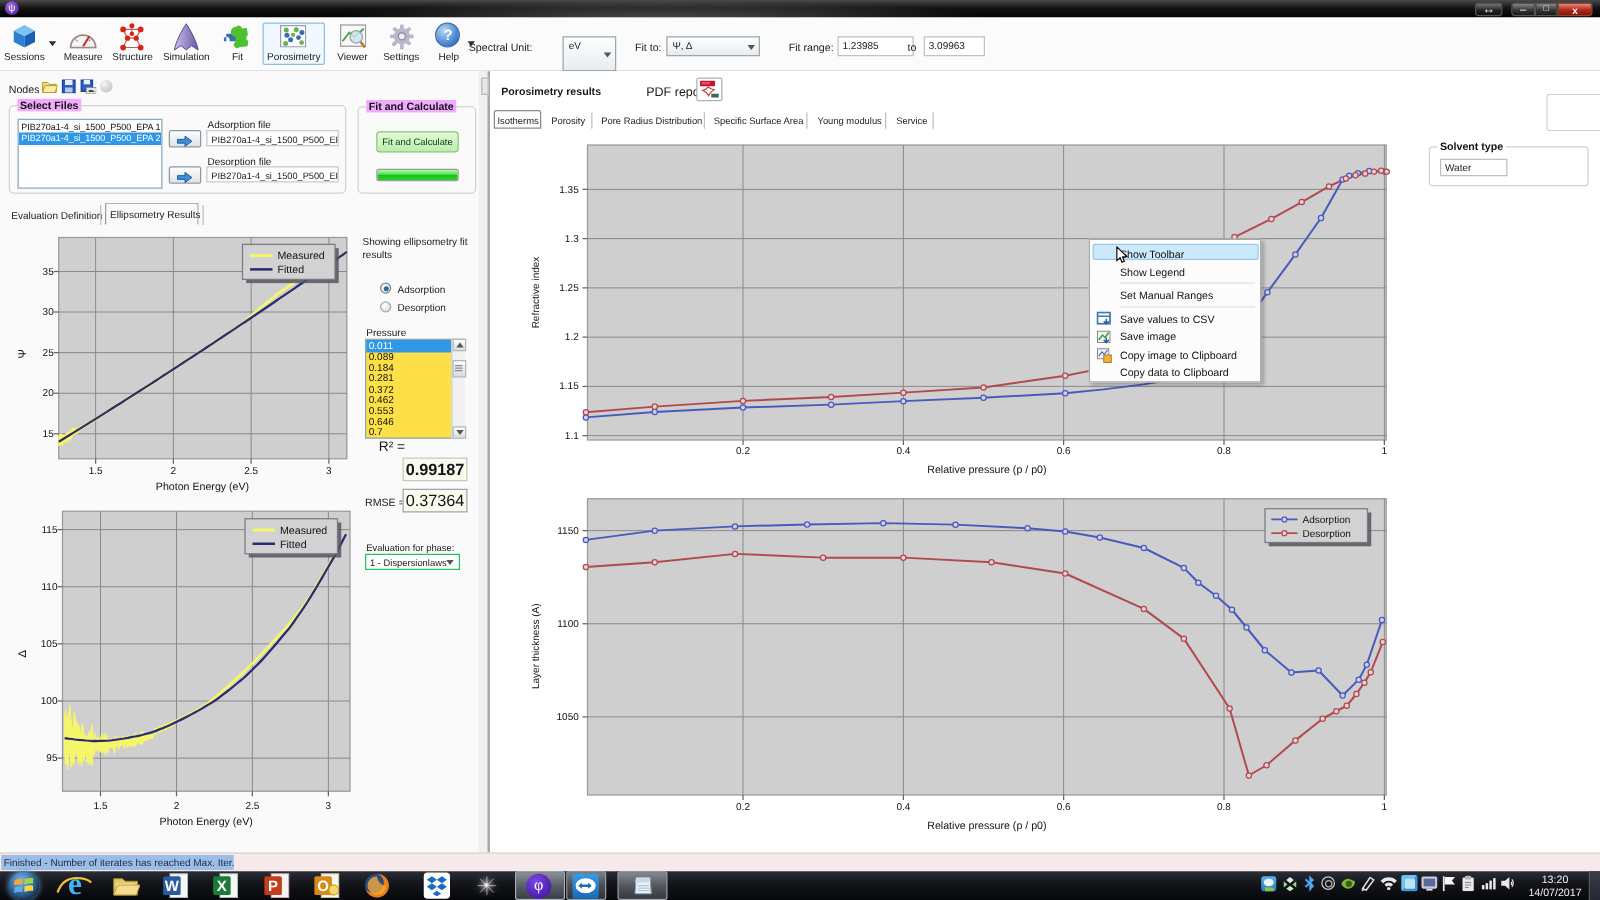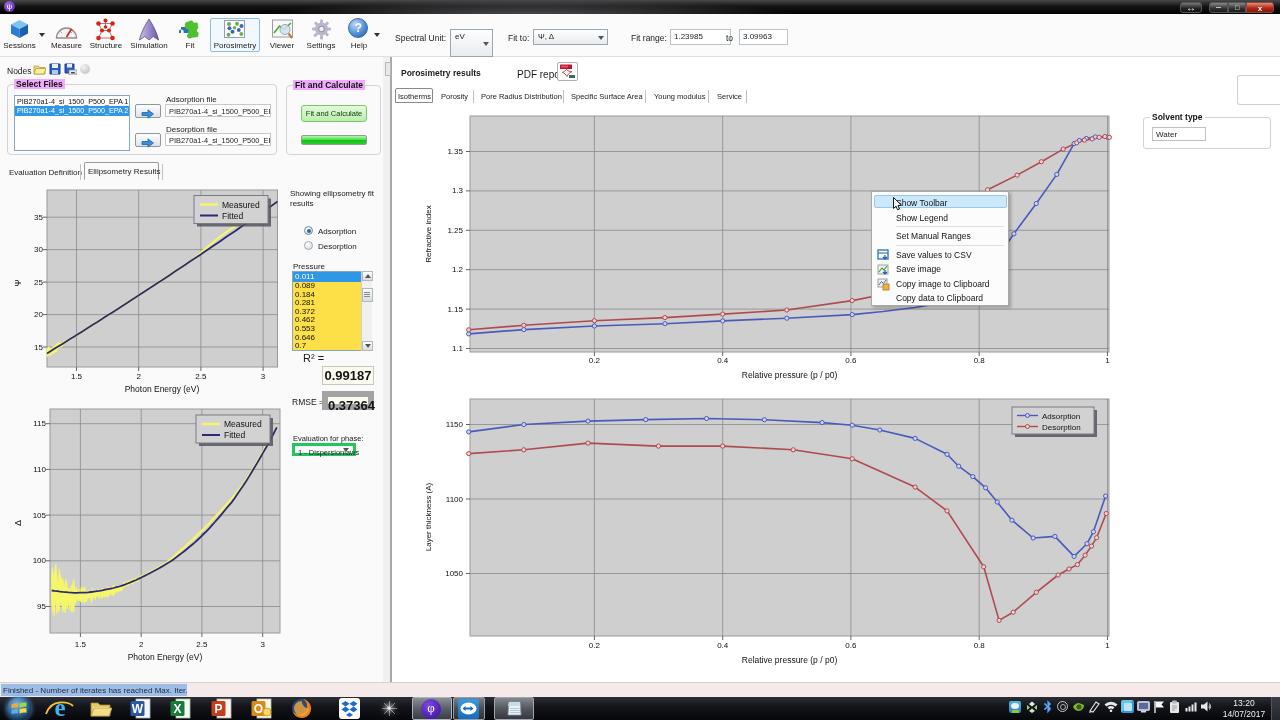--- a/index.html
+++ b/index.html
@@ -123,21 +123,21 @@
 </svg>
 <div class="abs lbl" style="left:321px;top:27px;transform:translateX(-50%)">Settings</div>
 
 <div class="abs" style="left:348px;top:4px;width:20px;height:20px;border-radius:50%;background:radial-gradient(circle at 35% 30%,#bcd8f4,#4a8ad0 60%,#2a5aa8);border:1px solid #3a6ab0"></div>
 <div class="abs" style="left:358.5px;top:7px;transform:translateX(-50%);font-size:12px;font-weight:bold;color:#fff">?</div>
 <div class="abs lbl" style="left:359px;top:27px;transform:translateX(-50%)">Help</div>
 <div class="abs" style="left:374px;top:19px;width:0;height:0;border-left:3px solid transparent;border-right:3px solid transparent;border-top:4px solid #333"></div>
 
 </div>
 
-<div class="abs lbl" style="left:395px;top:33px;font-size:8.5px">Spectral Unit:</div>
+<div class="abs lbl" style="left:375px;top:33px;font-size:8.5px">Spectral Unit:</div>
 <div class="sel" style="left:450px;top:29px;width:43px;height:28px">eV<span class="caret"></span></div>
 <div class="abs lbl" style="left:508px;top:33px;font-size:8.5px">Fit to:</div>
 <div class="sel" style="left:533px;top:29px;width:75px;height:16px">Ψ, Δ<span class="caret"></span></div>
 <div class="abs lbl" style="left:631px;top:33px;font-size:8.5px">Fit range:</div>
 <div class="tbx" style="left:670px;top:29px;width:61px;height:16px">1.23985</div>
 <div class="abs lbl" style="left:726px;top:33px;font-size:8.5px">to</div>
 <div class="tbx" style="left:739px;top:29px;width:49px;height:16px">3.09963</div>
 
 <div class="abs" style="left:0;top:57px;width:1280px;height:625px;background:#fbfafa"></div>
 
@@ -231,24 +231,24 @@
   <div style="position:absolute;top:21px;left:2px;width:6px;height:1px;background:#888"></div>
   <div style="position:absolute;top:23px;left:2px;width:6px;height:1px;background:#888"></div>
   <div style="position:absolute;top:25px;left:2px;width:6px;height:1px;background:#888"></div>
   <div style="position:absolute;bottom:0;left:0;width:11px;height:10px;background:linear-gradient(#fdfdfd,#d8dce0);border:1px solid #b0b8bc"></div>
   <div style="position:absolute;bottom:3px;left:2.5px;width:0;height:0;border-left:3px solid transparent;border-right:3px solid transparent;border-top:4px solid #555"></div>
 </div>
 
 <div class="abs lbl" style="left:303px;top:352px;font-size:11px">R² =</div>
 <div class="abs" style="left:322px;top:366px;width:52px;height:19px;background:#fbfaef;border:1px solid #c8c8b8;font-size:13px;font-weight:bold;color:#141414;text-align:center;line-height:18px">0.99187</div>
 <div class="abs lbl" style="left:292px;top:397px;font-size:8.5px">RMSE =</div>
-<div class="abs" style="left:322px;top:391px;width:52px;height:19px;background:#fbfaef;border:6px solid #a3a3a3;font-size:13px;font-weight:bold;color:#141414;text-align:center;line-height:18px">0.37364</div>
+<div class="abs" style="left:322px;top:391px;width:52px;height:19px;background:#fbfaef;border:1px solid #a3a3a3;font-size:13px;font-weight:normal;color:#141414;text-align:center;line-height:18px">0.37364</div>
 
 <div class="abs lbl" style="left:293px;top:434px;font-size:7.5px">Evaluation for phase:</div>
-<div class="abs" style="left:292px;top:443px;width:64px;height:13px;background:#fff;border:3px solid #22c55e;font-size:7.5px;color:#222;padding:1.5px 0 0 3px;white-space:nowrap">1 - Dispersionlaws<span class="caret" style="right:4px"></span></div>
+<div class="abs" style="left:292px;top:443px;width:76px;height:13px;background:#fff;border:1px solid #22c55e;font-size:7.5px;color:#222;padding:1.5px 0 0 3px;white-space:nowrap">1 - Dispersionlaws<span class="caret" style="right:4px"></span></div>
 
 <div class="abs" style="left:392px;top:57px;width:888px;height:625px;background:#fff"></div>
 <div class="abs lbl bold" style="left:401px;top:68px;font-size:8.5px">Porosimetry results</div>
 <div class="abs lbl" style="left:517px;top:69px;font-size:10px">PDF report</div>
 <div class="abs" style="left:557px;top:62px;width:21px;height:19px;background:#fff;border:1px solid #b0b0b0;border-radius:2px">
   <svg width="19" height="17">
       <rect x="2" y="1.5" width="12" height="4.5" rx="0.5" fill="#c41230"></rect>
       <rect x="3" y="2.5" width="7" height="2" fill="#e86a80" opacity="0.7"></rect>
       <rect x="11" y="12" width="6" height="3" fill="#3a6a62"></rect>
       <path d="M8.5 6.5 C10 8 12 8.8 13.8 8.6 C11.5 9.8 9.5 11.8 9 13.5 C8 11.8 6.5 10 4.3 9.3 C6 8.8 7.6 7.8 8.5 6.5 Z" fill="none" stroke="#c44" stroke-width="1"></path>

